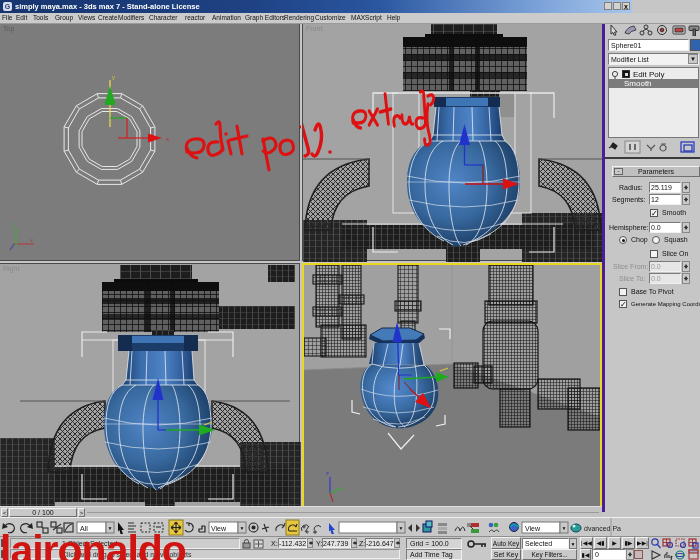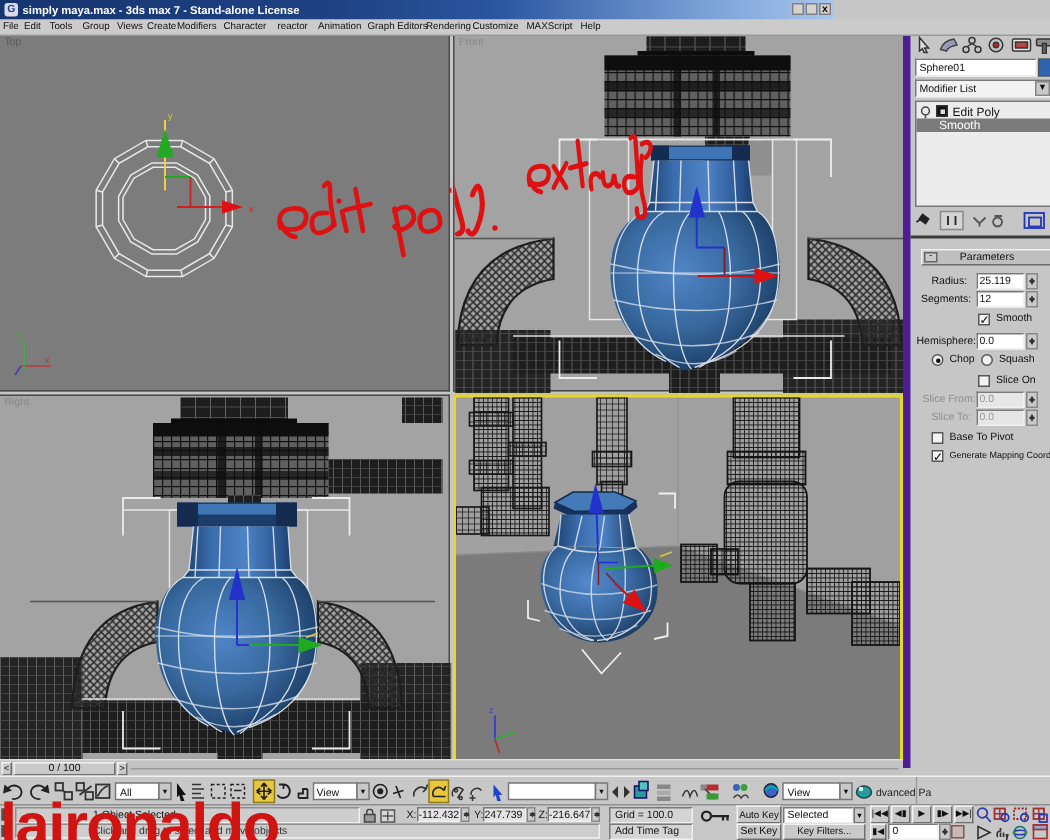--- a/index.html
+++ b/index.html
@@ -1,21 +1,21 @@
 <!DOCTYPE html>
 <html><head><meta charset="utf-8"><style>
 *{margin:0;padding:0;box-sizing:border-box;}
 html,body{width:700px;height:560px;overflow:hidden;background:#c6c6c6;font-family:"Liberation Sans",sans-serif;}
 #page{position:relative;width:700px;height:560px;}
 .abs{position:absolute;}
-.titlebar{left:0;top:0;width:556px;height:13px;background:linear-gradient(to right,#16356f 0%,#1f4284 40%,#2a57a0 60%,#7ba2d8 85%,#a8c6ec 100%);color:#fff;font-weight:bold;font-size:7.5px;line-height:13px;}
+.titlebar{left:0;top:0;width:632px;height:13px;background:linear-gradient(to right,#16356f 0%,#1f4284 40%,#2a57a0 60%,#7ba2d8 85%,#a8c6ec 100%);color:#fff;font-weight:bold;font-size:7.5px;line-height:13px;}
 .menubar{left:0;top:13px;width:700px;height:11px;background:#cbcbcb;font-size:6.5px;color:#111;border-bottom:1px solid #9a9a9a;}
 .menubar span{position:absolute;top:1px;}
 .vplabel{position:absolute;left:3px;top:1px;font-size:7px;color:#5a5a5a;z-index:5;}
-.cpanel{left:602px;top:24px;width:98px;height:488px;background:#c6c6c6;border-left:5px solid #4c1d95;}
+.cpanel{left:602px;top:24px;width:98px;height:488px;background:#c6c6c6;border-left:3px solid #4c1d95;}
 .tsrow{left:0;top:506px;width:602px;height:11px;background:#c3c3c3;border-top:1px solid #dedede;}
 .toolrow{left:0;top:517px;width:700px;height:19px;background:#c8c8c8;border-top:1px solid #efefef;}
 .statrow{left:0;top:536px;width:700px;height:13px;background:#c8c8c8;border-top:1px solid #8f8f8f;}
 .promptrow{left:0;top:549px;width:700px;height:11px;background:#c8c8c8;}
 .btn{position:absolute;background:#c9c9c9;border:1px solid;border-color:#f2f2f2 #6f6f6f #6f6f6f #f2f2f2;font-size:7px;color:#111;text-align:center;}
 .fld{position:absolute;background:#e9e9e9;border:1px solid;border-color:#7a7a7a #f0f0f0 #f0f0f0 #7a7a7a;font-size:7px;color:#111;}
 .lbl{position:absolute;font-size:7px;color:#111;white-space:nowrap;}
 .glbl{position:absolute;font-size:7px;color:#8e8e8e;white-space:nowrap;}
 .spin{position:absolute;width:8px;background:#c9c9c9;border:1px solid #888;}
 .spin::before{content:"";position:absolute;left:1px;top:2px;border-left:2.5px solid transparent;border-right:2.5px solid transparent;border-bottom:3px solid #333;}

